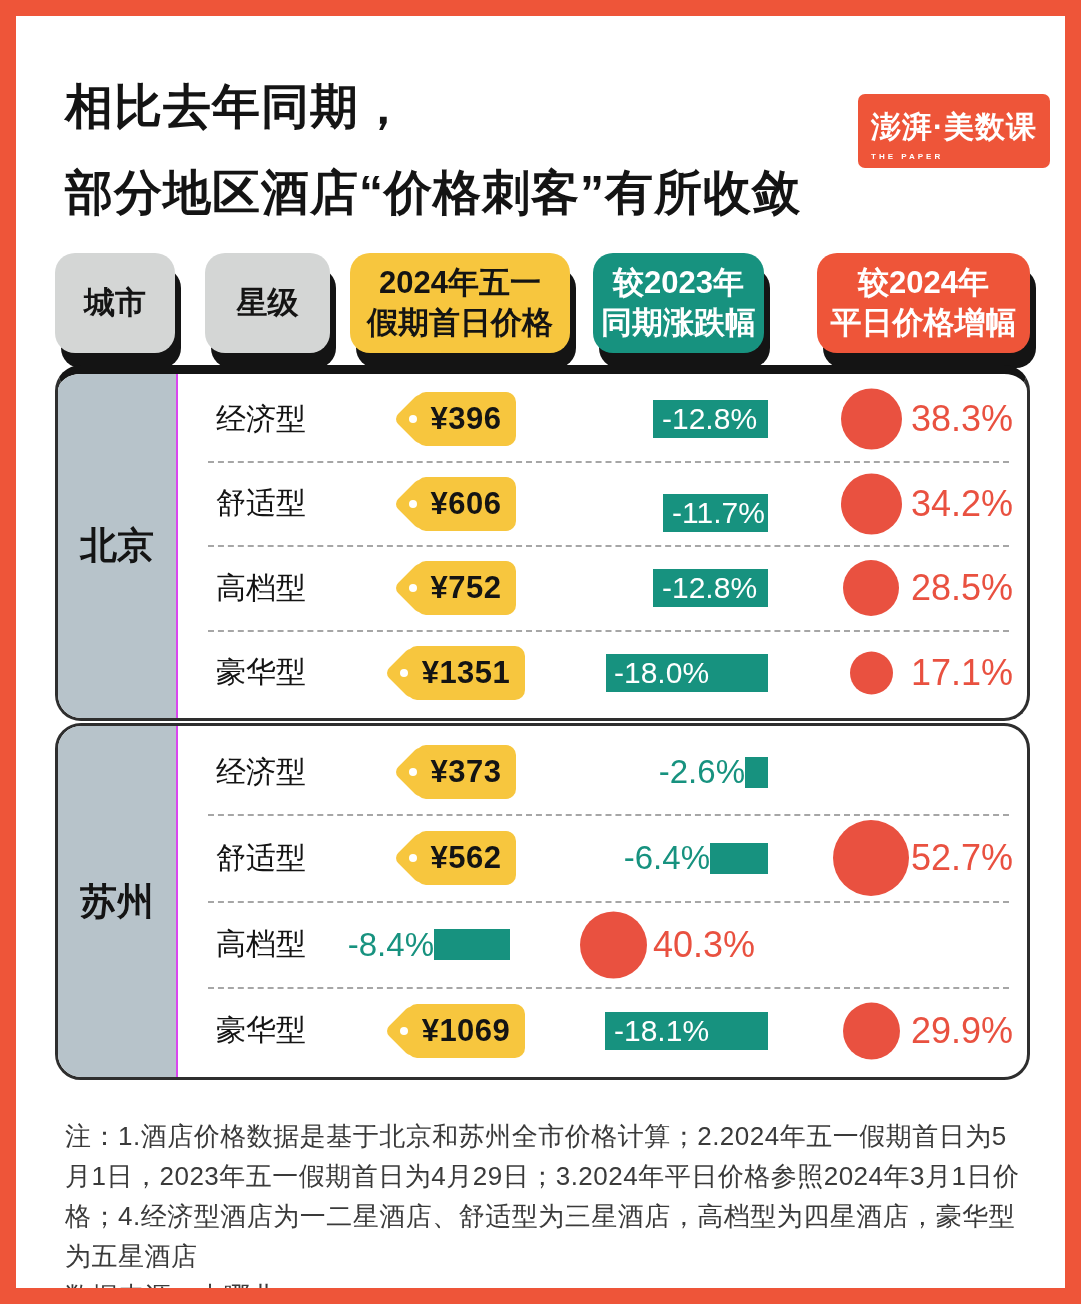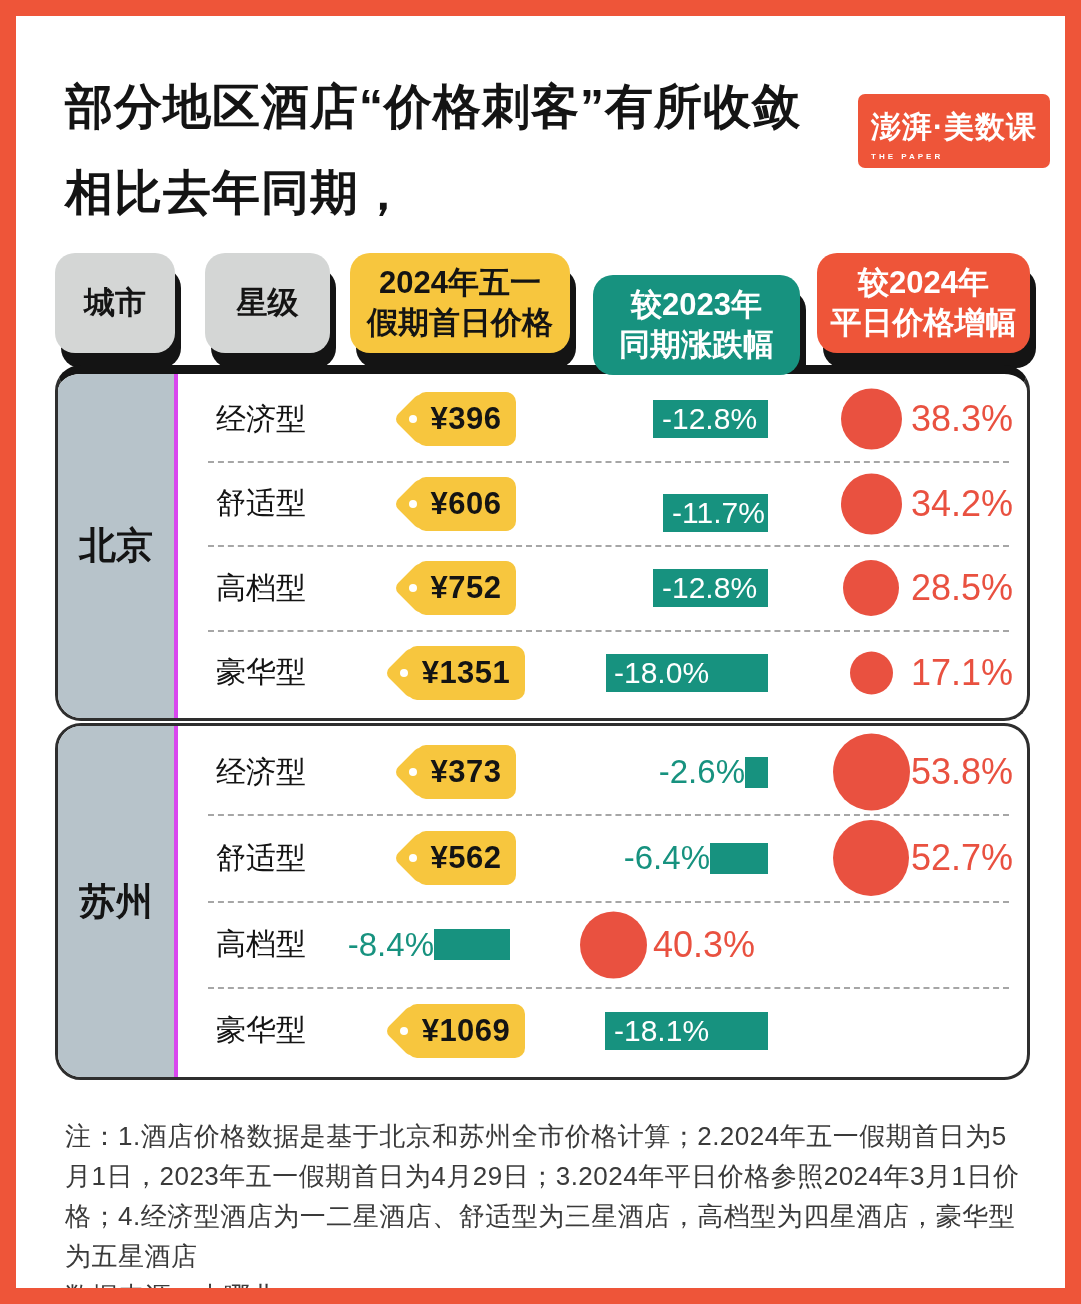--- a/index.html
+++ b/index.html
@@ -20,34 +20,34 @@
   .logo-sub { position:absolute; left:13px; bottom:7px; color:#fff; font-size:8px; font-weight:700; letter-spacing:3px; }
   
   .tabs { position:absolute; top:253px; left:55px; width:975px; height:100px; }
   .tab { position:absolute; top:0; height:100px; border-radius:20px; display:flex; flex-direction:column; align-items:center; justify-content:center; font-weight:700; font-size:31px; line-height:40px; text-align:center; }
   .tab::before { content:""; position:absolute; inset:0; transform:translate(6px,15px); background:#141414; border-radius:20px; z-index:0; }
   .tab::after  { content:""; position:absolute; inset:0; border-radius:20px; z-index:1; }
   .tab span { position:relative; z-index:2; }
   .tab-city    { left:0;     width:120px; }
   .tab-star    { left:150px; width:125px; }
   .tab-price   { left:295px; width:220px; }
-  .tab-yoy     { left:538px; width:207px; color:#fff;margin-top:22px; }
+  .tab-yoy     { left:538px; width:171px; color:#fff; }
   .tab-weekday { left:762px; width:213px; color:#fff; }
   .tab-city::after, .tab-star::after { background:var(--gray-tab,#D4D6D5); }
   .tab-price::after   { background:var(--yellow,#F7C63E); }
   .tab-yoy::after     { background:var(--teal,#17927F); }
   .tab-weekday::after { background:var(--accent,#EE5539); }
   
   .section-card {
     position:absolute; left:55px; width:975px; background:#fff;
     border:3px solid #2E2E2E; border-radius:26px; display:flex; overflow:hidden;
   }
   #card-beijing { top:365px; height:356px; border-top:9px solid #141414; }
   #card-suzhou  { top:723px; height:357px; }
-  .city-col { flex:0 0 120px; background:var(--city-col,#B7C3CA); border-right:4px solid #d946ef; display:flex; align-items:center; justify-content:center; }
+  .city-col { flex:0 0 120px; background:var(--city-col,#B7C3CA); border-right:2px solid #d946ef; display:flex; align-items:center; justify-content:center; }
   .city-label { font-size:37px; font-weight:700; }
   .rows-col { flex:1; display:flex; flex-direction:column; padding:4px 0; }
   .data-row { flex:1; display:flex; align-items:center; }
   .row-sep { border-top:2px dashed #A6A6A6; margin:0 18px 0 30px; height:0; }
   
   .cell { display:flex; align-items:center; height:100%; }
   .cell-type   { flex:0 0 152px; padding-left:38px; }
   .type-label  { font-size:30px; font-weight:500; }
   .cell-tag    { flex:0 0 258px; justify-content:center; }
   .cell-yoy    { flex:0 0 180px; justify-content:flex-end; }
@@ -68,22 +68,22 @@
   .notes { position:absolute; left:65px; top:1116px; width:956px; font-size:26px; line-height:40px; color:#3A3A3A; letter-spacing:0.5px; }
 </style>
 </head>
 <body>
 
 <div class="canvas">
 
   <div class="frame"></div>
 
   <div class="title">
+    <div>相比去年同期，</div>
     <div>部分地区酒店“价格刺客”有所收敛</div>
-    <div>相比去年同期，</div>
   </div>
 
   <div class="logo">
     <div class="logo-main">澎湃·美数课</div>
     <div class="logo-sub">THE PAPER</div>
   </div>
 
   <div class="tabs">
     <div class="tab tab-city">
       <span>城市</span>
@@ -204,24 +204,20 @@
     <div class="cell cell-tag">
       <span class="price-tag">
         <span class="tag-dot"></span>
         <span class="price-text">¥373</span>
       </span>
     </div>
     <div class="cell cell-yoy">
       <span class="yoy-outside">-2.6%</span>
       <span class="yoy-bar" style="width: 23px;"></span>
     </div>
-    <div class="cell cell-growth">
-      <span class="growth-circle" style="width: 77px; height: 77px; left: 64.5px;"></span>
-      <span class="growth-value">53.8%</span>
-    </div>
   </div>
 <div class="row-sep"></div>
   <div class="data-row">
     <div class="cell cell-type">
       <span class="type-label">舒适型</span>
     </div>
     <div class="cell cell-tag">
       <span class="price-tag">
         <span class="tag-dot"></span>
         <span class="price-text">¥562</span>
@@ -257,20 +253,24 @@
     </div>
     <div class="cell cell-tag">
       <span class="price-tag">
         <span class="tag-dot"></span>
         <span class="price-text">¥1069</span>
       </span>
     </div>
     <div class="cell cell-yoy">
 
       <span class="yoy-bar inside" style="width: 163px;">-18.1%</span>
+    </div>
+    <div class="cell cell-growth">
+      <span class="growth-circle" style="width: 57px; height: 57px; left: 74.5px;"></span>
+      <span class="growth-value">29.9%</span>
     </div>
   </div>
 </div>
   </div>
 
   <div class="notes">
     <div>注：1.酒店价格数据是基于北京和苏州全市价格计算；2.2024年五一假期首日为5月1日，2023年五一假期首日为4月29日；3.2024年平日价格参照2024年3月1日价格；4.经济型酒店为一二星酒店、舒适型为三星酒店，高档型为四星酒店，豪华型为五星酒店</div>
     <div>数据来源：去哪儿</div>
   </div>
 

